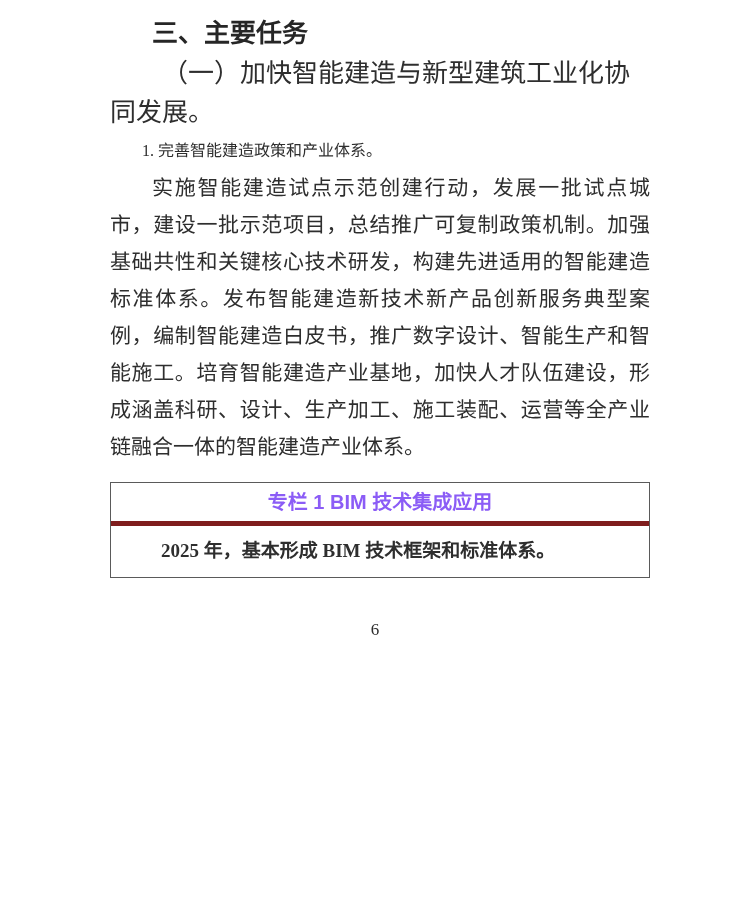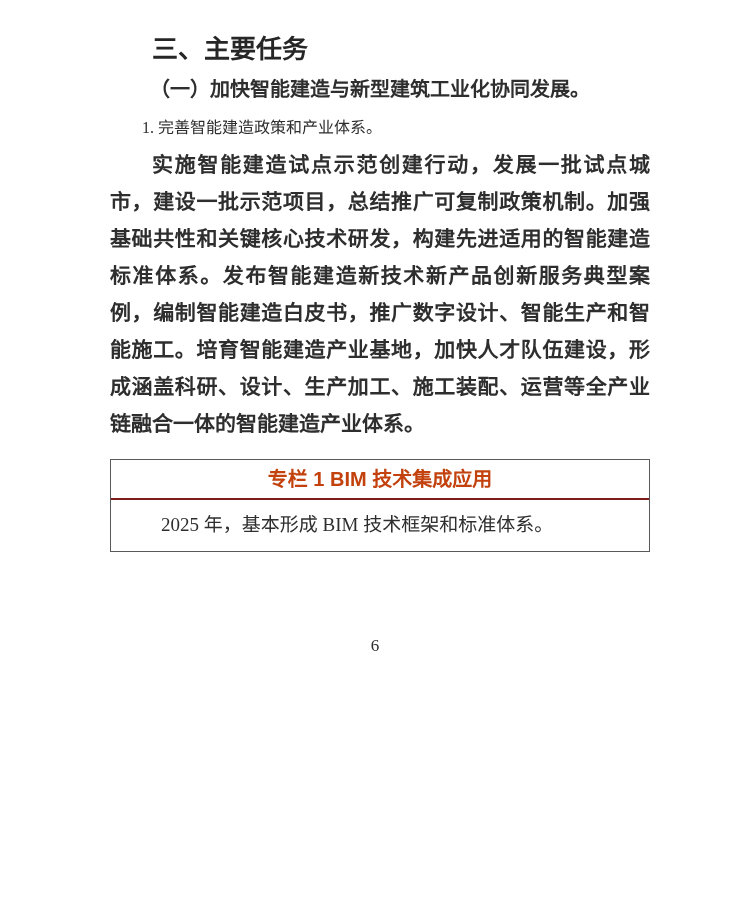--- a/index.html
+++ b/index.html
@@ -4,82 +4,81 @@
 <style>
   html, body {
     margin: 0;
     padding: 0;
     background: #ffffff;
   }
   .page {
     position: relative;
     width: 750px;
     height: 648px;
-    margin: 16px auto;
+    margin: 0 auto;
     background: #ffffff;
     color: #2e2e2e;
     font-family: "Liberation Serif", "DejaVu Serif", serif;
     box-sizing: border-box;
     padding: 12px 100px 12px 110px;
     overflow: hidden;
   }
   .h1 {
     font-family: "Liberation Sans", "DejaVu Sans", sans-serif;
     font-weight: bold;
     font-size: 26px;
     line-height: 42px;
     text-indent: 42px;
     margin: 0;
     color: #262626;
   }
   .h2 {
-    font-size: 20px;
+    font-size: 26px;
     line-height: 39px;
     text-indent: 2em;
     margin: 0;
-    font-weight: bold;
   }
   .h3 {
     font-size: 16px;
     line-height: 38px;
     text-indent: 2em;
     margin: 0;
   }
   .para {
     font-size: 21px;
     line-height: 37px;
     text-indent: 2em;
     text-align: justify;
     margin: 0;
-    font-weight: bold;
   }
   .callout {
     margin-top: 16px;
     border: 1px solid #5a5a5a;
     background: #ffffff;
   }
   .callout-title {
     font-family: "Liberation Sans", "DejaVu Sans", sans-serif;
     font-weight: bold;
     font-size: 20px;
     line-height: 24px;
     text-align: center;
     padding: 7px 0;
-    border-bottom: 2px solid #7f1d1d;
-    color: #c2410c;
+    border-bottom: 5px solid #7f1d1d;
+    color: #8b5cf6;
   }
   .callout-body {
     padding: 10px 12px 12px 12px;
   }
   .callout-body p {
     font-size: 19px;
     line-height: 29px;
     text-indent: 2em;
     text-align: justify;
     margin: 0;
+    font-weight: bold;
   }
   .page-num {
     position: absolute;
     left: 0;
     right: 0;
     bottom: 8px;
     text-align: center;
     font-size: 17px;
     color: #2e2e2e;
     font-family: "Liberation Serif", "DejaVu Serif", serif;

